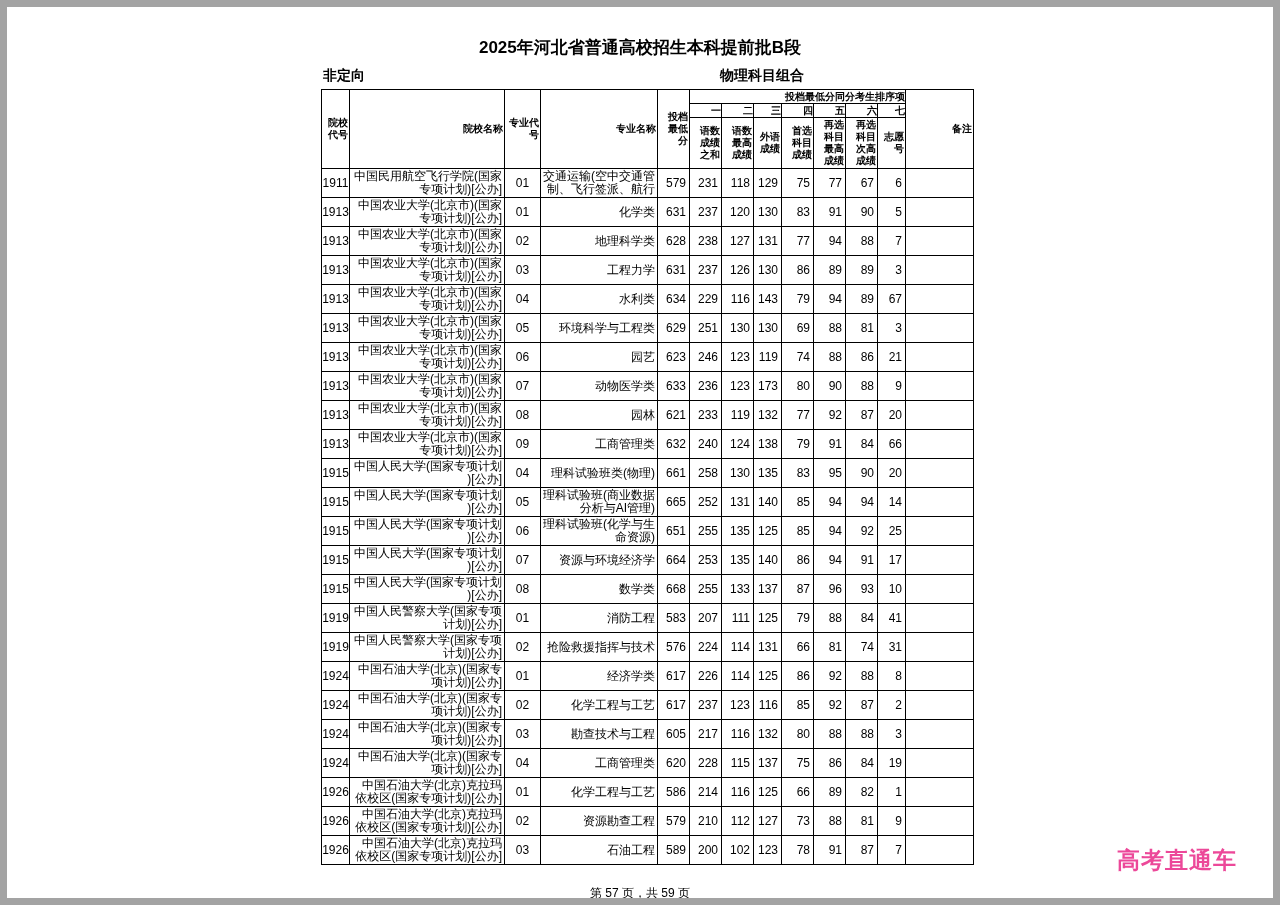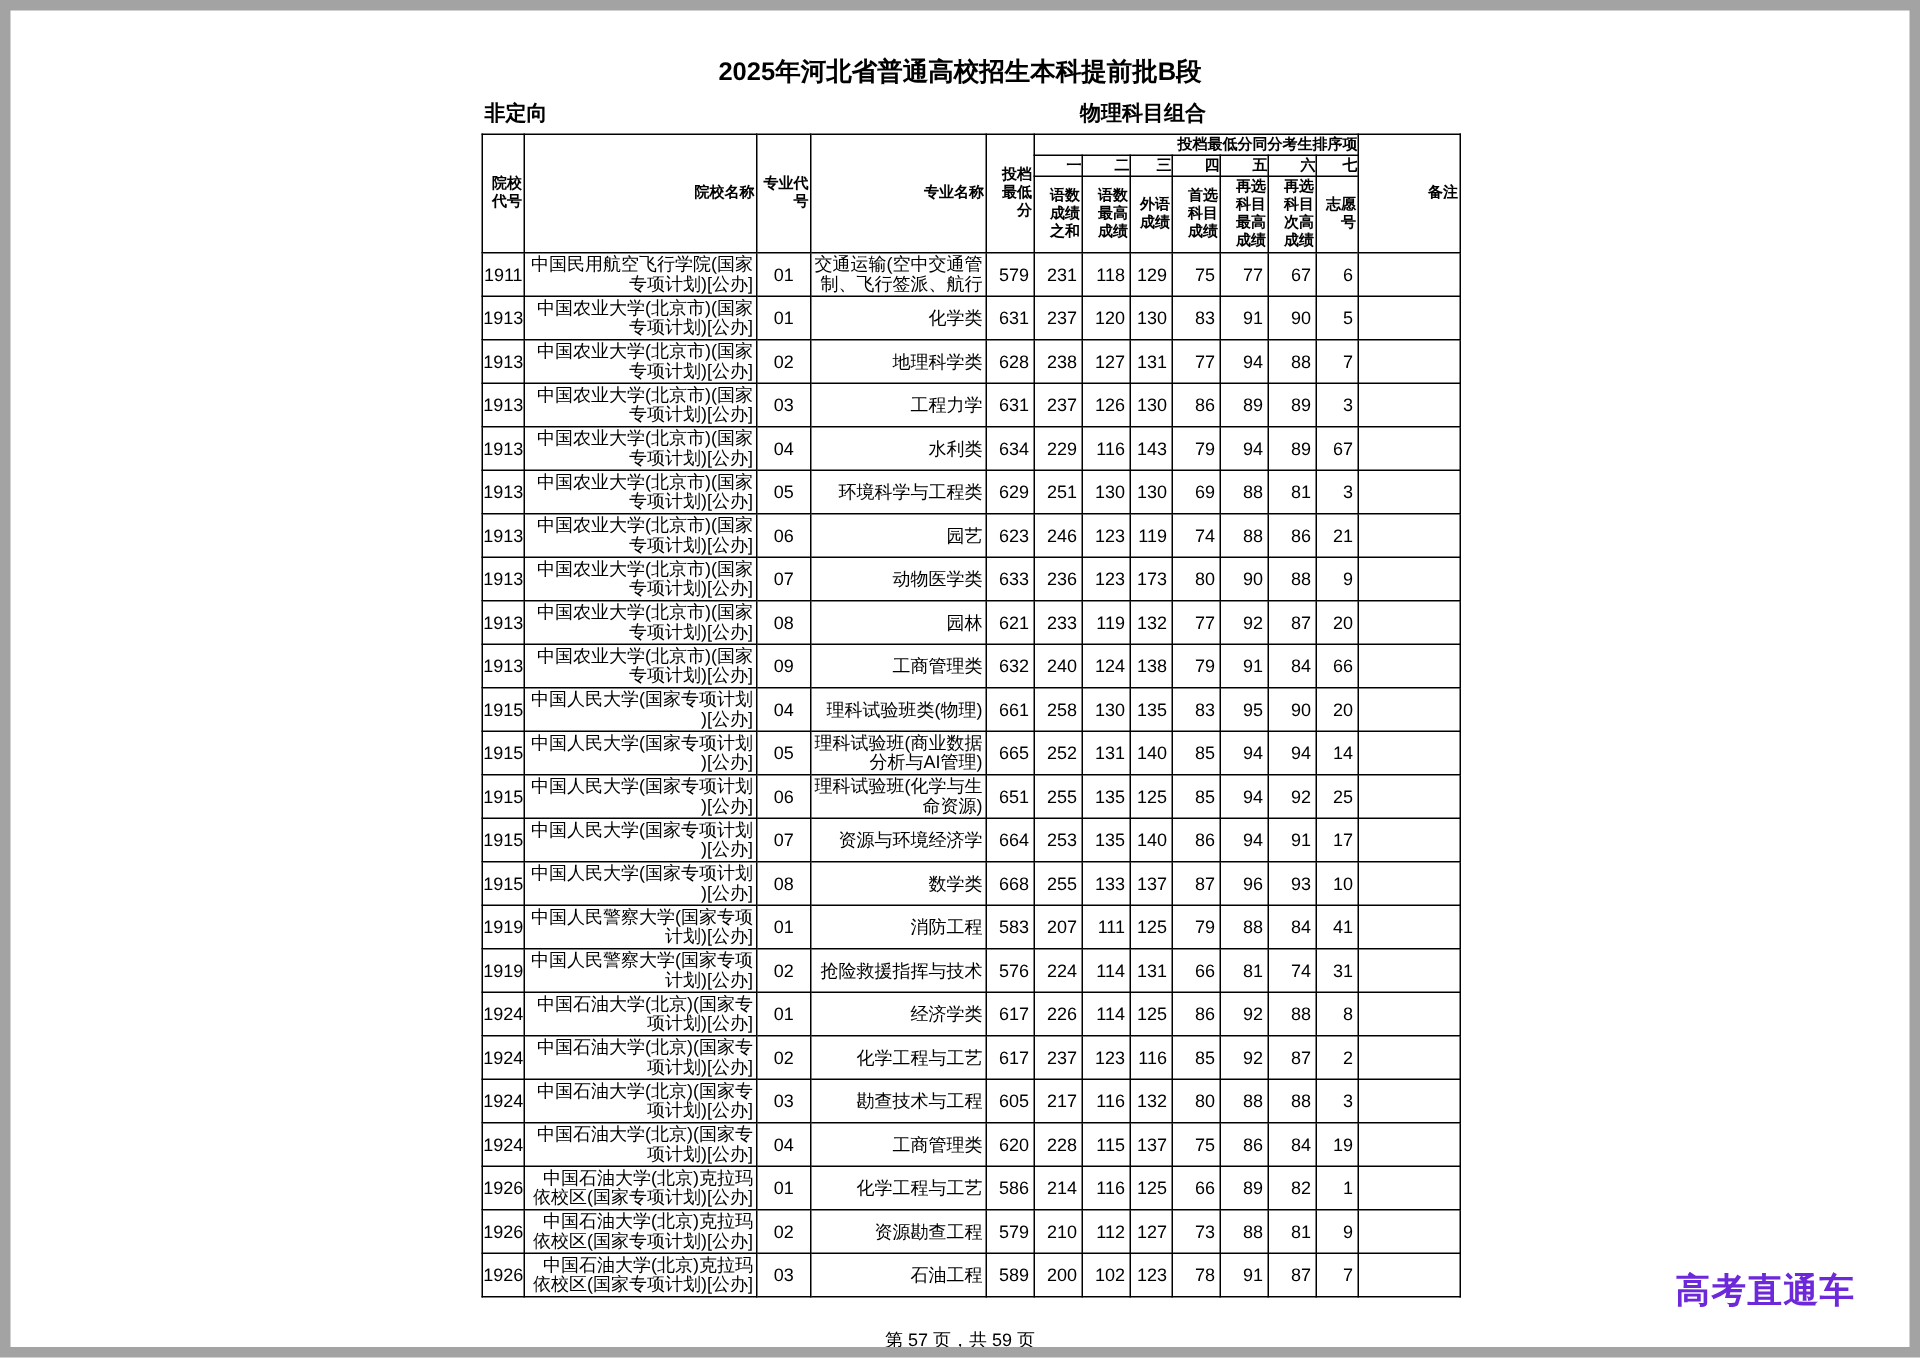--- a/index.html
+++ b/index.html
@@ -500,15 +500,15 @@
           <td class="cell-num">91</td>
           <td class="cell-num">87</td>
           <td class="cell-num">7</td>
           <td class="cell-remark"></td>
         </tr>
       </tbody>
   </table>
 
   <div class="footer">第 57 页，共 59 页</div>
 
-  <div class="watermark" style="color: #6d28d9; text-align: right;">高考直通车</div>
+  <div class="watermark" style="color: #ec4899; text-align: right;">高考直通车</div>
 
 </div>
 
 </body></html>

